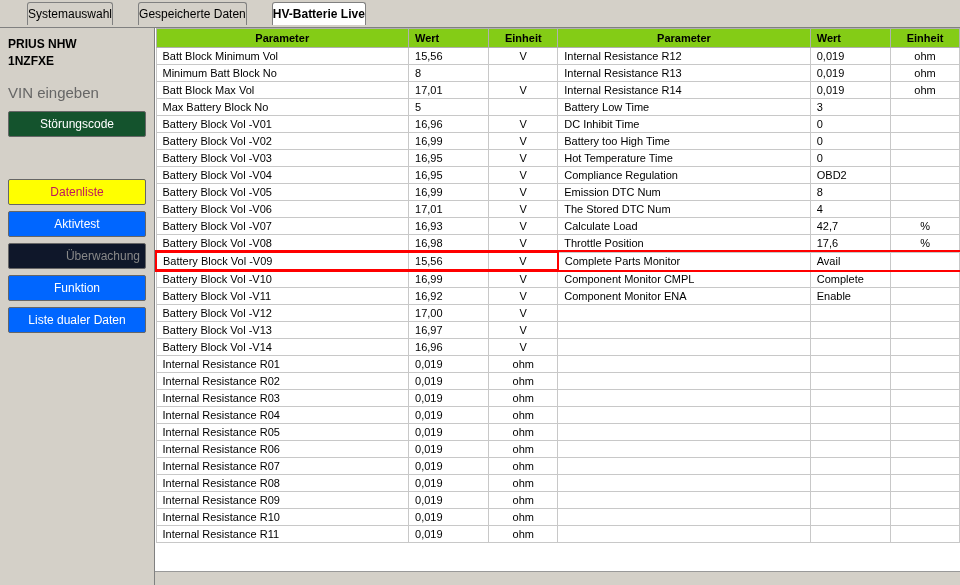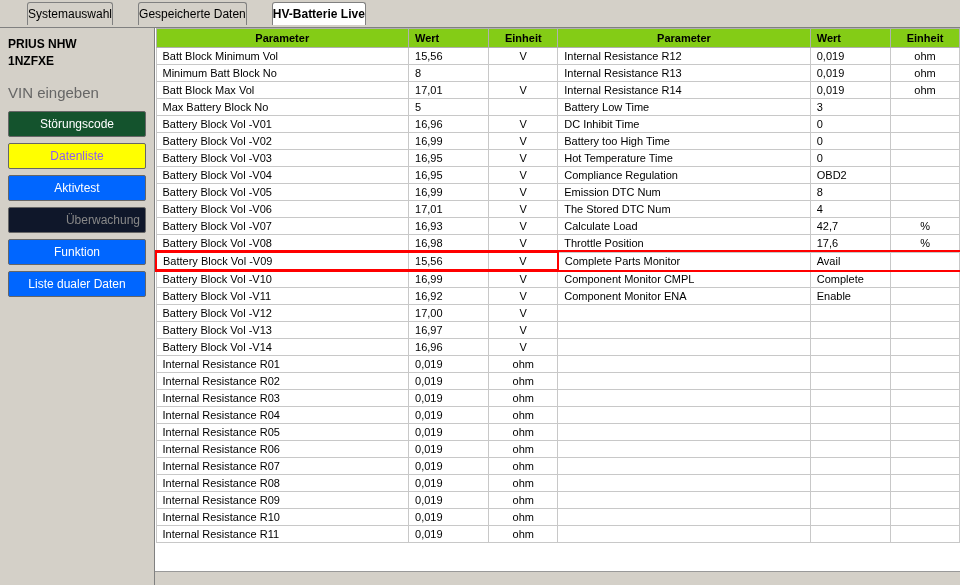--- a/index.html
+++ b/index.html
@@ -9,21 +9,21 @@
     .tab { background: #d4d0c8; border: 1px solid #808080; border-bottom: none; padding: 4px 0; cursor: pointer; font-size: 12px; border-radius: 3px 3px 0 0; margin-left: 23px; }
     .tab.active { background: #ffffff; font-weight: bold; }
 
     .main-container { display: flex; height: calc(585px - 28px); }
 
     .sidebar { width: 155px; background: #d4d0c8; border-right: 1px solid #808080; padding: 8px; display: flex; flex-direction: column; gap: 6px; }
     .car-title { font-weight: bold; font-size: 12px; margin-bottom: 4px; line-height: 1.4; }
     .vin-label { color: #666; font-size: 15px; margin: 4px 0; }
     .btn { width: 100%; padding: 5px; border: 1px solid #666; cursor: pointer; font-size: 12px; text-align: center; border-radius: 2px; }
     .btn-blue { background: #14532d; color: white; }
-    .btn-yellow { background: #ffff00; color: #8b5cf6; }
+    .btn-yellow { background: #ffff00; color: #be185d; margin-top: 36px; }
     .btn-gray { background: #0f172a; color: #888; text-align: right; }
     .btn-blue2 { background: #0066ff; color: white; }
 
     .content { flex: 1; overflow: hidden; display: flex; flex-direction: column; }
     .table-container { overflow: auto; flex: 1; background: white; }
 
     table { width: 100%; border-collapse: collapse; font-size: 11px; }
     th { background: #84cc16; border: 1px solid #b0b0b0; padding: 3px 6px; text-align: center; font-weight: bold; white-space: nowrap; }
     td { border: 1px solid #c8c8c8; padding: 2px 6px; white-space: nowrap; }
     .col-param { width: 220px; }

